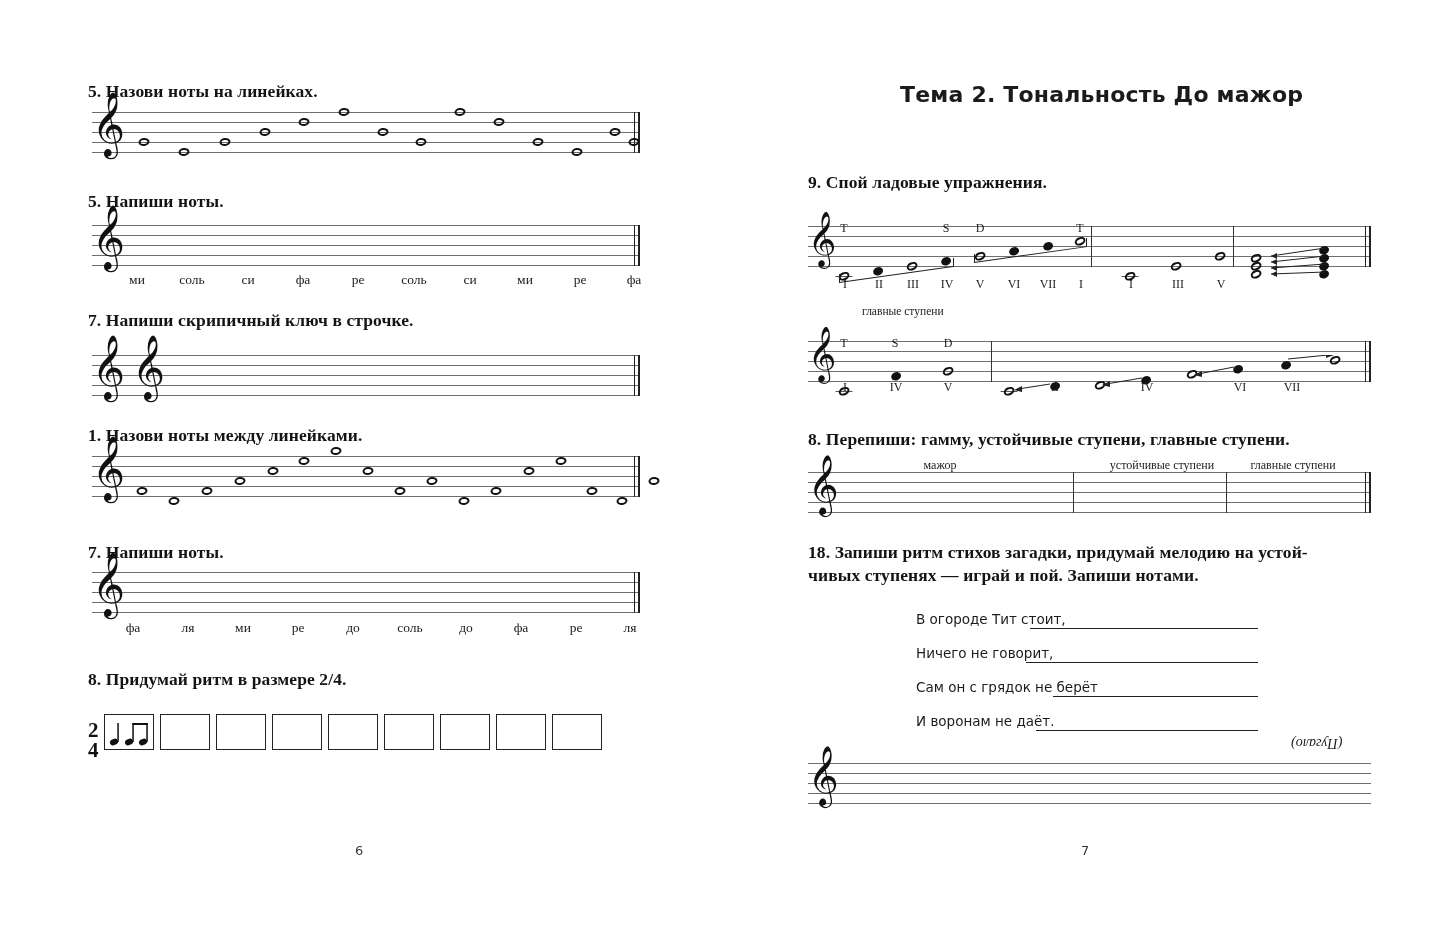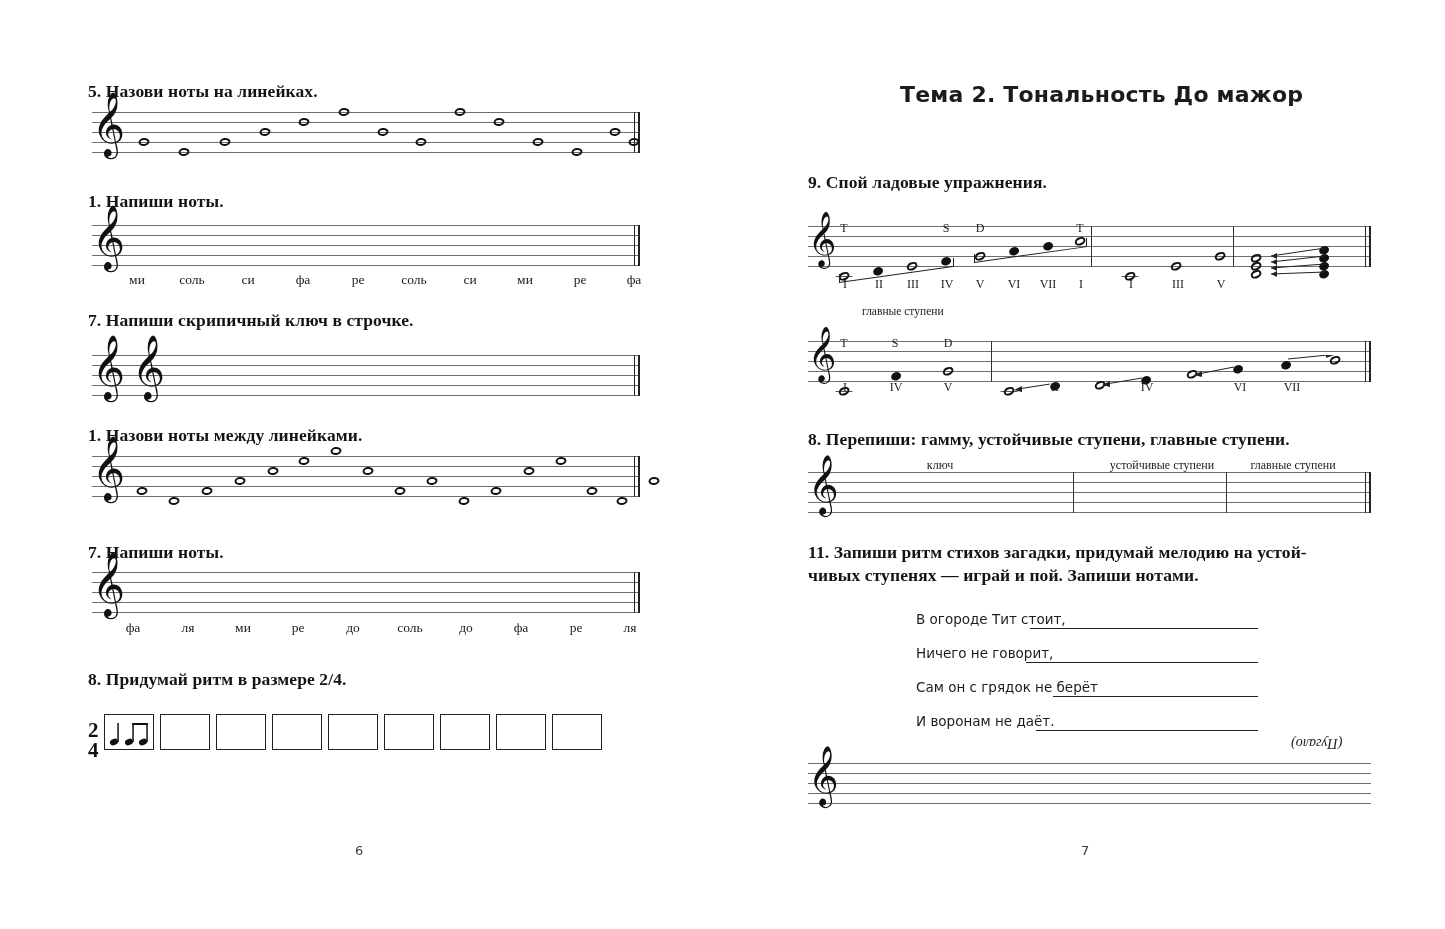--- a/index.html
+++ b/index.html
@@ -262,21 +262,21 @@
     <div class="note-whole" style="left:291px; top:20px;"></div>
     <div class="note-whole" style="left:329px; top:30px;"></div>
     <div class="note-whole" style="left:368px; top:0px;"></div>
     <div class="note-whole" style="left:407px; top:10px;"></div>
     <div class="note-whole" style="left:446px; top:30px;"></div>
     <div class="note-whole" style="left:485px; top:40px;"></div>
     <div class="note-whole" style="left:523px; top:20px;"></div>
     <div class="note-whole" style="left:542px; top:30px;"></div>
   </div>
 
-  <div class="ex-title" style="position:absolute; left:88px; top:190px;">1. Напиши ноты.</div>
+  <div class="ex-title" style="position:absolute; left:88px; top:190px;">5. Напиши ноты.</div>
 
   <div class="staff" style="left:92px; top:225px; width:548px;">
     <div class="line l0"></div>
     <div class="line l1"></div>
     <div class="line l2"></div>
     <div class="line l3"></div>
     <div class="line l4"></div>
     <div class="clef">𝄞</div>
     <div class="barline-end" style="right:0;"></div>
   </div>
@@ -521,37 +521,37 @@
     <div class="deg-label" style="left:173px; top:380px;">IV</div>
     <div class="deg-label" style="left:225px; top:380px;">V</div>
     <div class="deg-label" style="left:332px; top:380px;">II</div>
     <div class="deg-label" style="left:424px; top:380px;">IV</div>
     <div class="deg-label" style="left:517px; top:380px;">VI</div>
     <div class="deg-label" style="left:569px; top:380px;">VII</div>
   </div>
 
   <div class="ex-title" style="position:absolute; left:85px; top:428px;">8. Перепиши: гамму, устойчивые ступени, главные ступени.</div>
 
-  <div class="sec-caption" style="left:217px; top:458px;">ключ</div>
+  <div class="sec-caption" style="left:217px; top:458px;">мажор</div>
   <div class="sec-caption" style="left:439px; top:458px;">устойчивые ступени</div>
   <div class="sec-caption" style="left:570px; top:458px;">главные ступени</div>
 
   <div class="staff" style="left:85px; top:472px; width:563px;">
     <div class="line l0"></div>
     <div class="line l1"></div>
     <div class="line l2"></div>
     <div class="line l3"></div>
     <div class="line l4"></div>
     <div class="clef" style="font-size:52px; top:-14px;">𝄞</div>
     <div class="barline-single" style="left:265px;"></div>
     <div class="barline-single" style="left:418px;"></div>
     <div class="barline-end" style="right:0;"></div>
   </div>
 
-  <div class="ex-title" style="position:absolute; left:85px; top:541px;">11. Запиши ритм стихов загадки, придумай мелодию на устой-</div>
+  <div class="ex-title" style="position:absolute; left:85px; top:541px;">18. Запиши ритм стихов загадки, придумай мелодию на устой-</div>
   <div class="ex-title" style="position:absolute; left:85px; top:564px;">чивых ступенях — играй и пой. Запиши нотами.</div>
 
   <div class="riddle-line" style="left:193px; top:611px;">В огороде Тит стоит,</div>
   <div class="riddle-rule" style="left:307px; top:628px; width:228px;"></div>
 
   <div class="riddle-line" style="left:193px; top:645px;">Ничего не говорит,</div>
   <div class="riddle-rule" style="left:303px; top:662px; width:232px;"></div>
 
   <div class="riddle-line" style="left:193px; top:679px;">Сам он с грядок не берёт</div>
   <div class="riddle-rule" style="left:330px; top:696px; width:205px;"></div>

